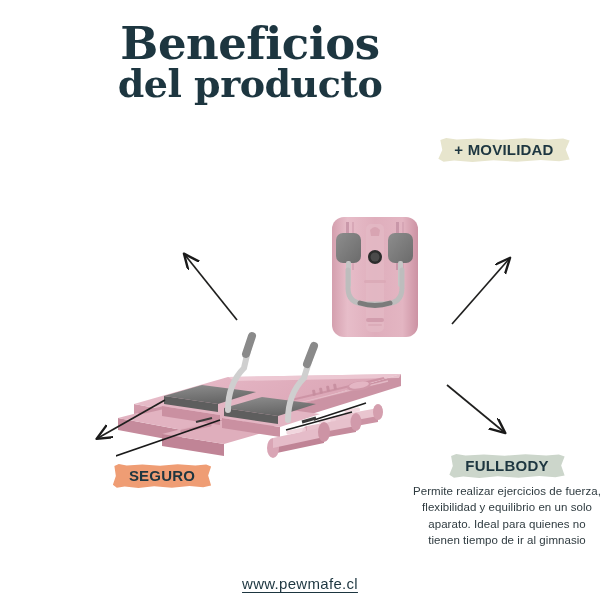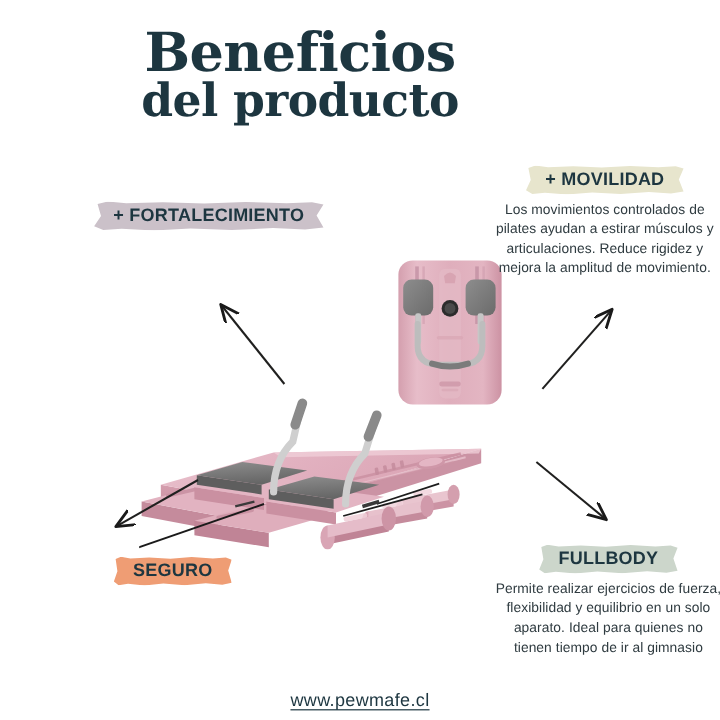--- a/index.html
+++ b/index.html
@@ -90,21 +90,21 @@
     left: 58px;
     top: 152px;
     width: 232px;
   }
   #benefit-movilidad {
     left: 408px;
     top: 122px;
     width: 192px;
   }
   #benefit-seguro {
-    left: 16px;
+    left: 34px;
     top: 448px;
     width: 256px;
   }
   #benefit-fullbody {
     left: 412px;
     top: 438px;
     width: 190px;
   }
 
   
@@ -313,34 +313,28 @@
     <path d="M237 320 L185 255" stroke="#20201f" stroke-width="1.7" fill="none" marker-end="url(#ah)"></path>
 
     <path d="M452 324 L509 259" stroke="#20201f" stroke-width="1.7" fill="none" marker-end="url(#ah)"></path>
 
     <path d="M165 400 L98 438" stroke="#20201f" stroke-width="1.7" fill="none" marker-end="url(#ah)"></path>
 
     <path d="M447 385 L504 432" stroke="#20201f" stroke-width="1.7" fill="none" marker-end="url(#ah)"></path>
   </svg>
 
   <div class="benefit" id="benefit-fortalecimiento">
-    <div class="badge-wrap">
-      <span class="badge" style="--band:#cbc1c9">
-        <span class="badge-text">+ FORTALECIMIENTO</span>
-      </span>
-    </div>
   </div>
 
   <div class="benefit" id="benefit-movilidad">
     <div class="badge-wrap">
       <span class="badge" style="--band:#e7e5cd">
         <span class="badge-text">+ MOVILIDAD</span>
       </span>
     </div>
-    <div class="body-text">Los movimientos controlados de pilates ayudan a estirar músculos y articulaciones. Reduce rigidez y mejora la amplitud de movimiento.</div>
   </div>
 
   <div class="benefit" id="benefit-seguro">
     <div class="badge-wrap">
       <span class="badge" style="--band:#ef9d74">
         <span class="badge-text">SEGURO</span>
       </span>
     </div>
   </div>
 

